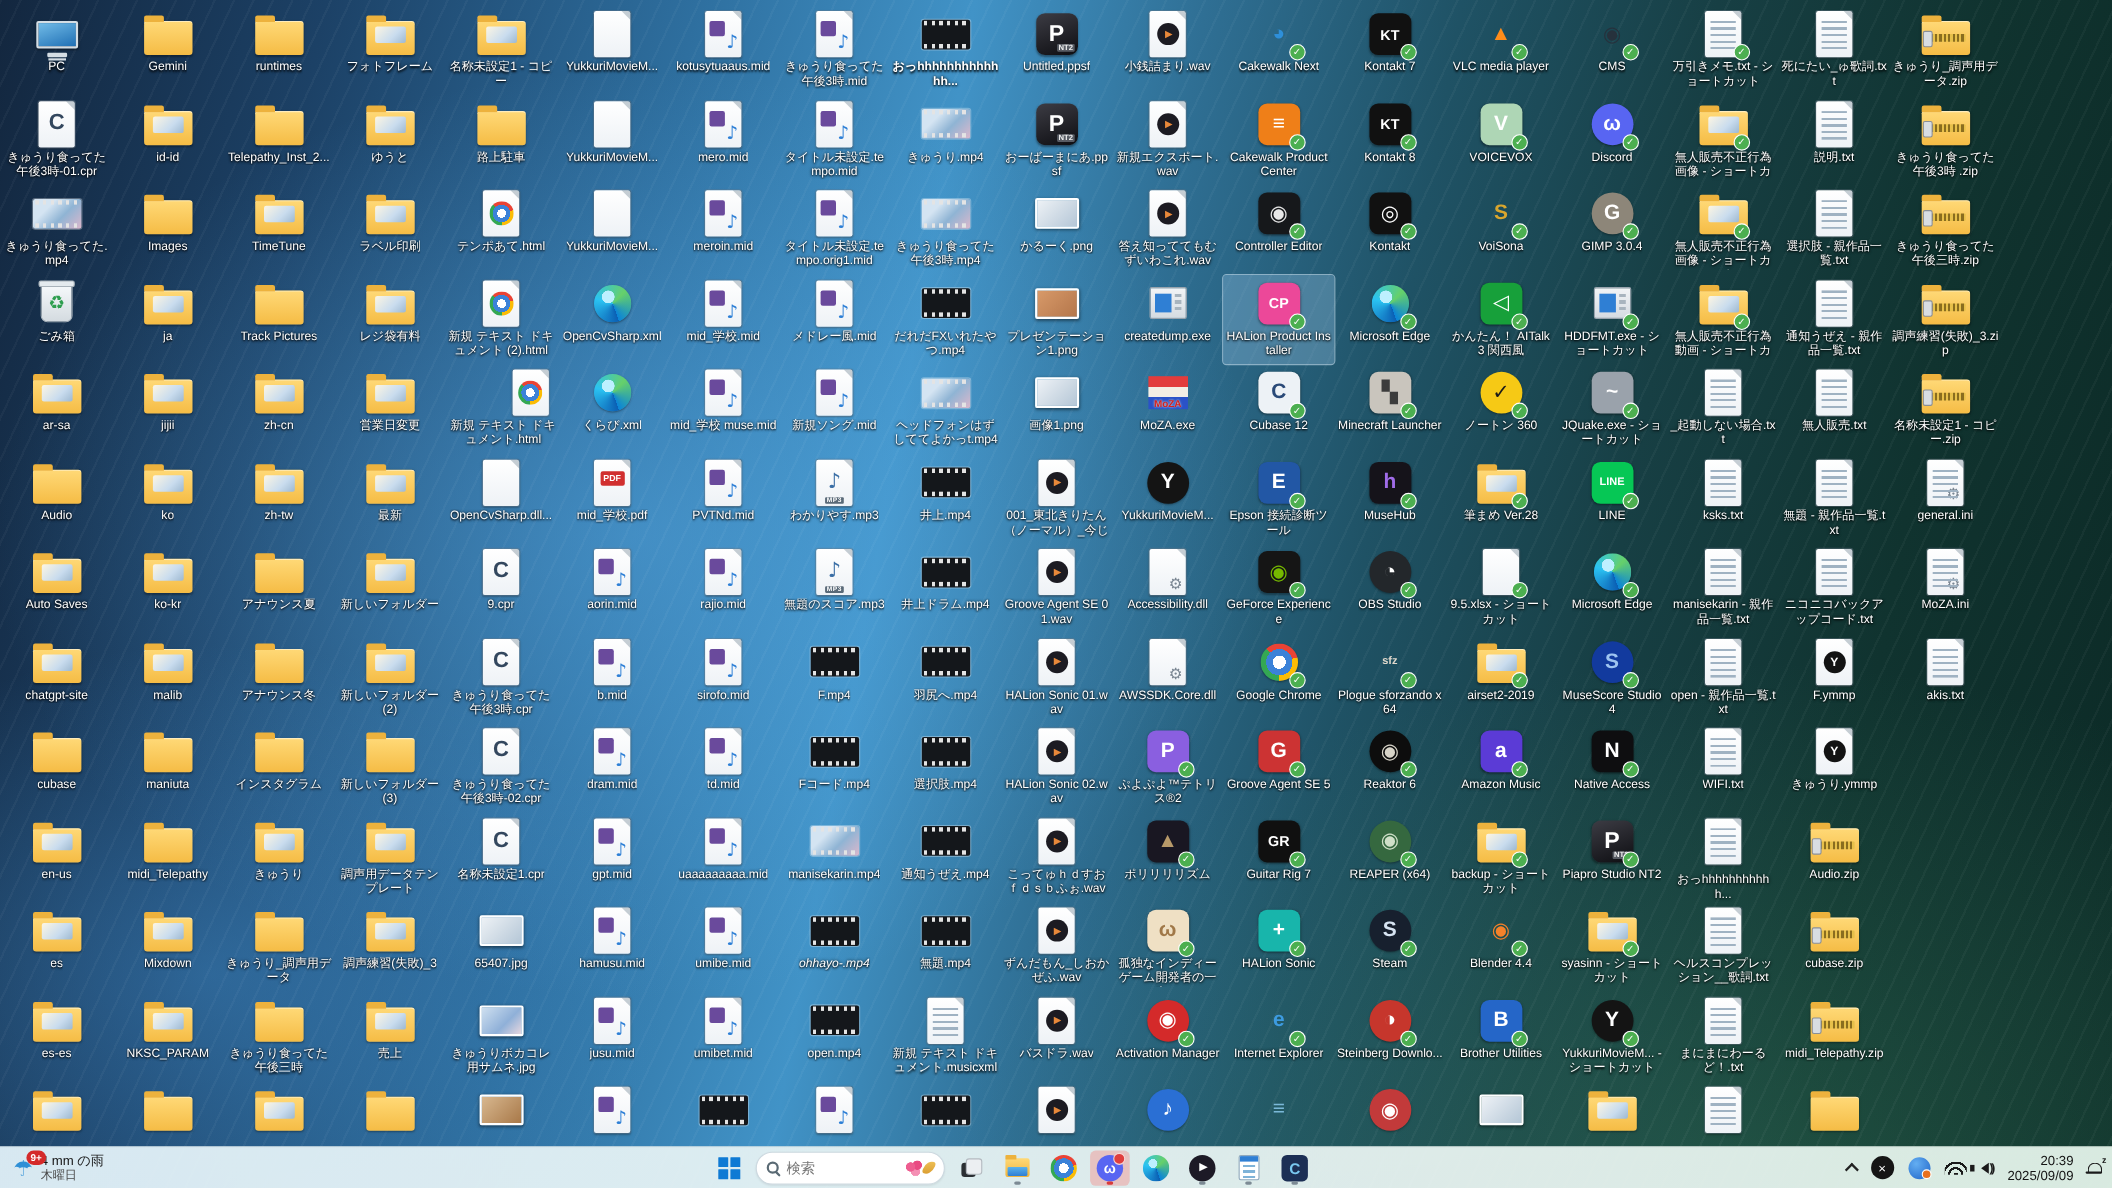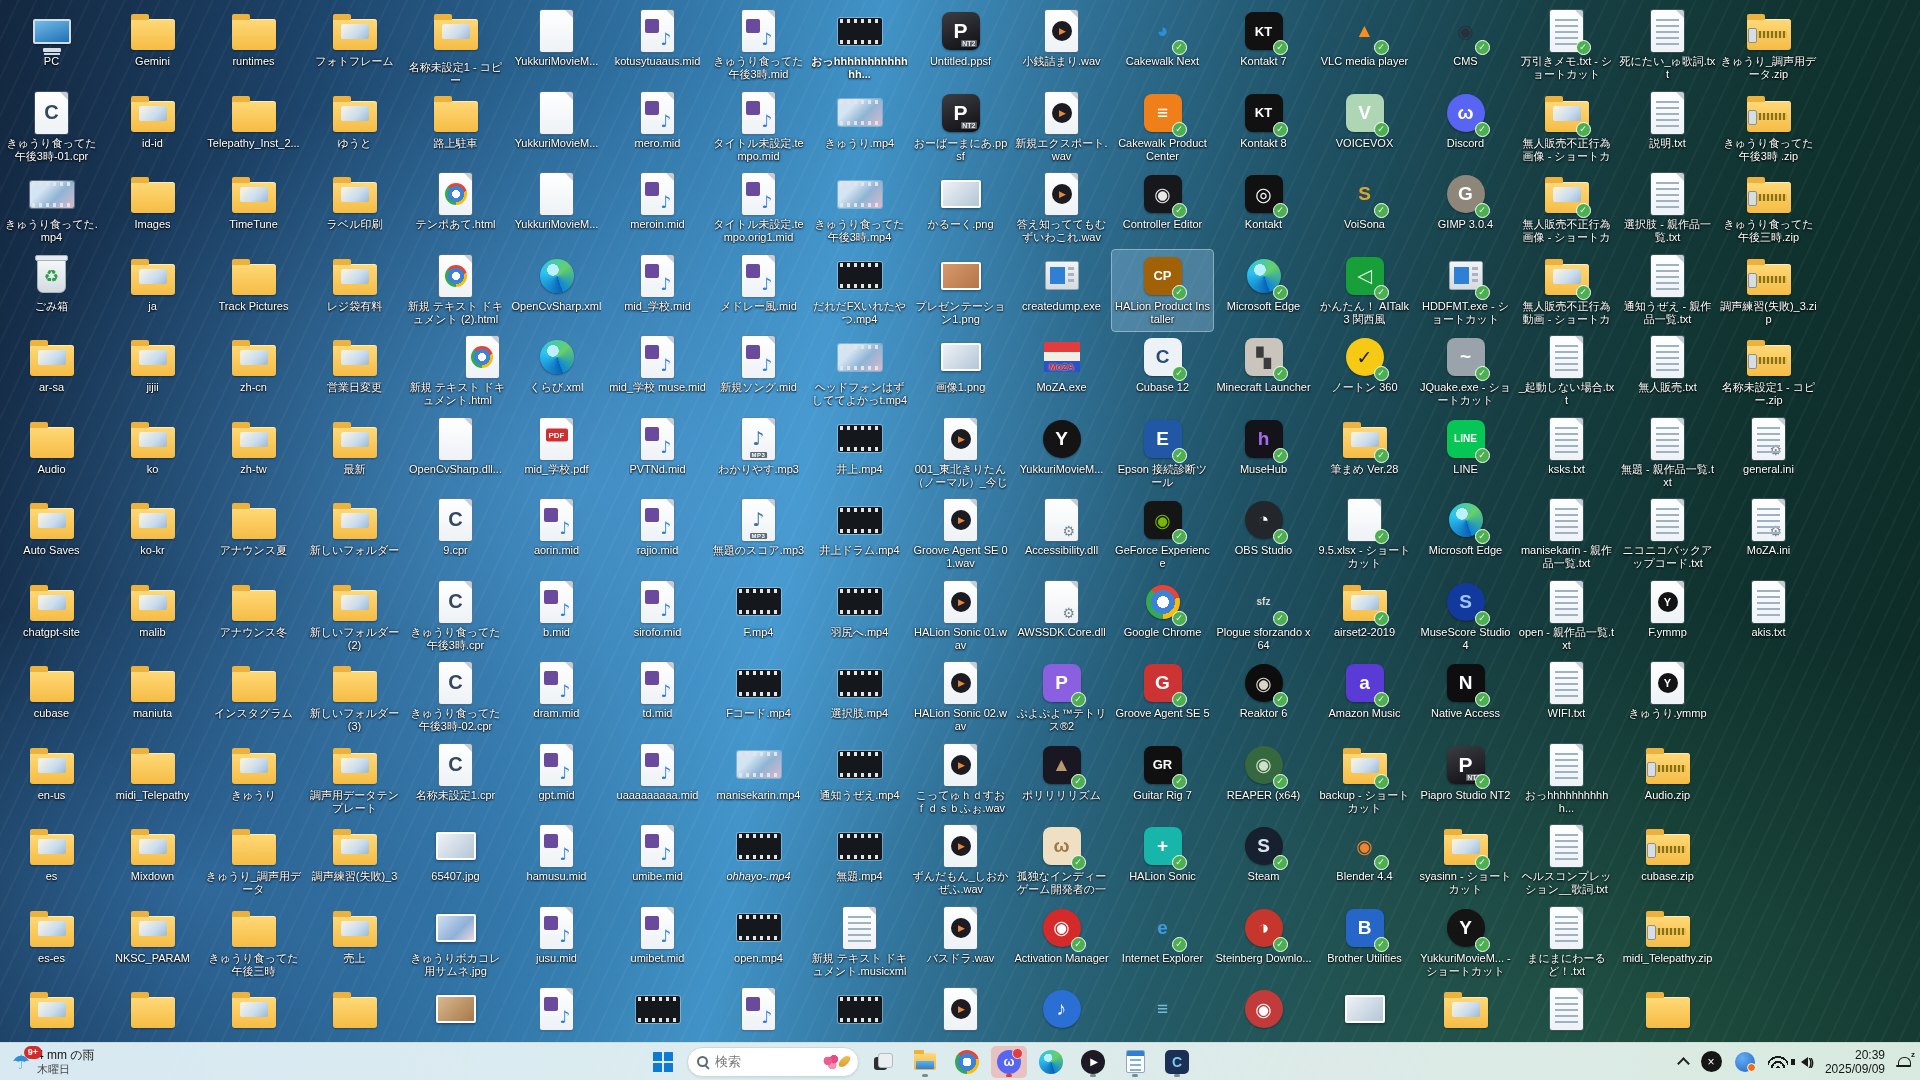--- a/index.html
+++ b/index.html
@@ -480,21 +480,21 @@
       <div class="lb">調声練習(失敗)_3</div>
     </div>
     <div class="di" style="grid-area: 12 / 4;">
       <div class="ic">
         <div class="g-folder">
           <span class="fthumb"></span>
         </div>
       </div>
       <div class="lb">売上</div>
     </div>
-    <div class="di" style="grid-area: 1 / 5; justify-content: space-between;">
+    <div class="di" style="grid-area: 1 / 5;">
       <div class="ic">
         <div class="g-folder">
           <span class="fthumb"></span>
         </div>
       </div>
       <div class="lb">名称未設定1 - コピー</div>
     </div>
     <div class="di" style="grid-area: 2 / 5;">
       <div class="ic">
         <div class="g-folder"></div>
@@ -1144,21 +1144,21 @@
       <div class="ic">
         <div class="g-app" style="background:#16181b;color:#e8e8e8">
           <span style="font-size:19px">◉</span>
         </div>
         <span class="chk">✓</span>
       </div>
       <div class="lb">Controller Editor</div>
     </div>
     <div class="di sel" style="grid-area: 4 / 12;">
       <div class="ic">
-        <div class="g-app" style="background:#a16207">
+        <div class="g-app" style="background:#ec4899">
           <span style="font-size:13px">CP</span>
         </div>
         <span class="chk">✓</span>
       </div>
       <div class="lb">HALion Product Installer</div>
     </div>
     <div class="di" style="grid-area: 5 / 12;">
       <div class="ic">
         <div class="g-app" style="background:#edf2f6;color:#2a4a78">
           <span style="font-size:19px">C</span>
@@ -1599,21 +1599,21 @@
         <div class="g-doc lines"></div>
       </div>
       <div class="lb">open - 親作品一覧.txt</div>
     </div>
     <div class="di" style="grid-area: 9 / 16;">
       <div class="ic">
         <div class="g-doc lines"></div>
       </div>
       <div class="lb">WIFI.txt</div>
     </div>
-    <div class="di" style="grid-area: 10 / 16;">
+    <div class="di" style="grid-area: 10 / 16; justify-content: space-between;">
       <div class="ic">
         <div class="g-doc lines"></div>
       </div>
       <div class="lb">おっhhhhhhhhhhh...</div>
     </div>
     <div class="di" style="grid-area: 11 / 16;">
       <div class="ic">
         <div class="g-doc lines"></div>
       </div>
       <div class="lb">ヘルスコンプレッション__歌詞.txt</div>

